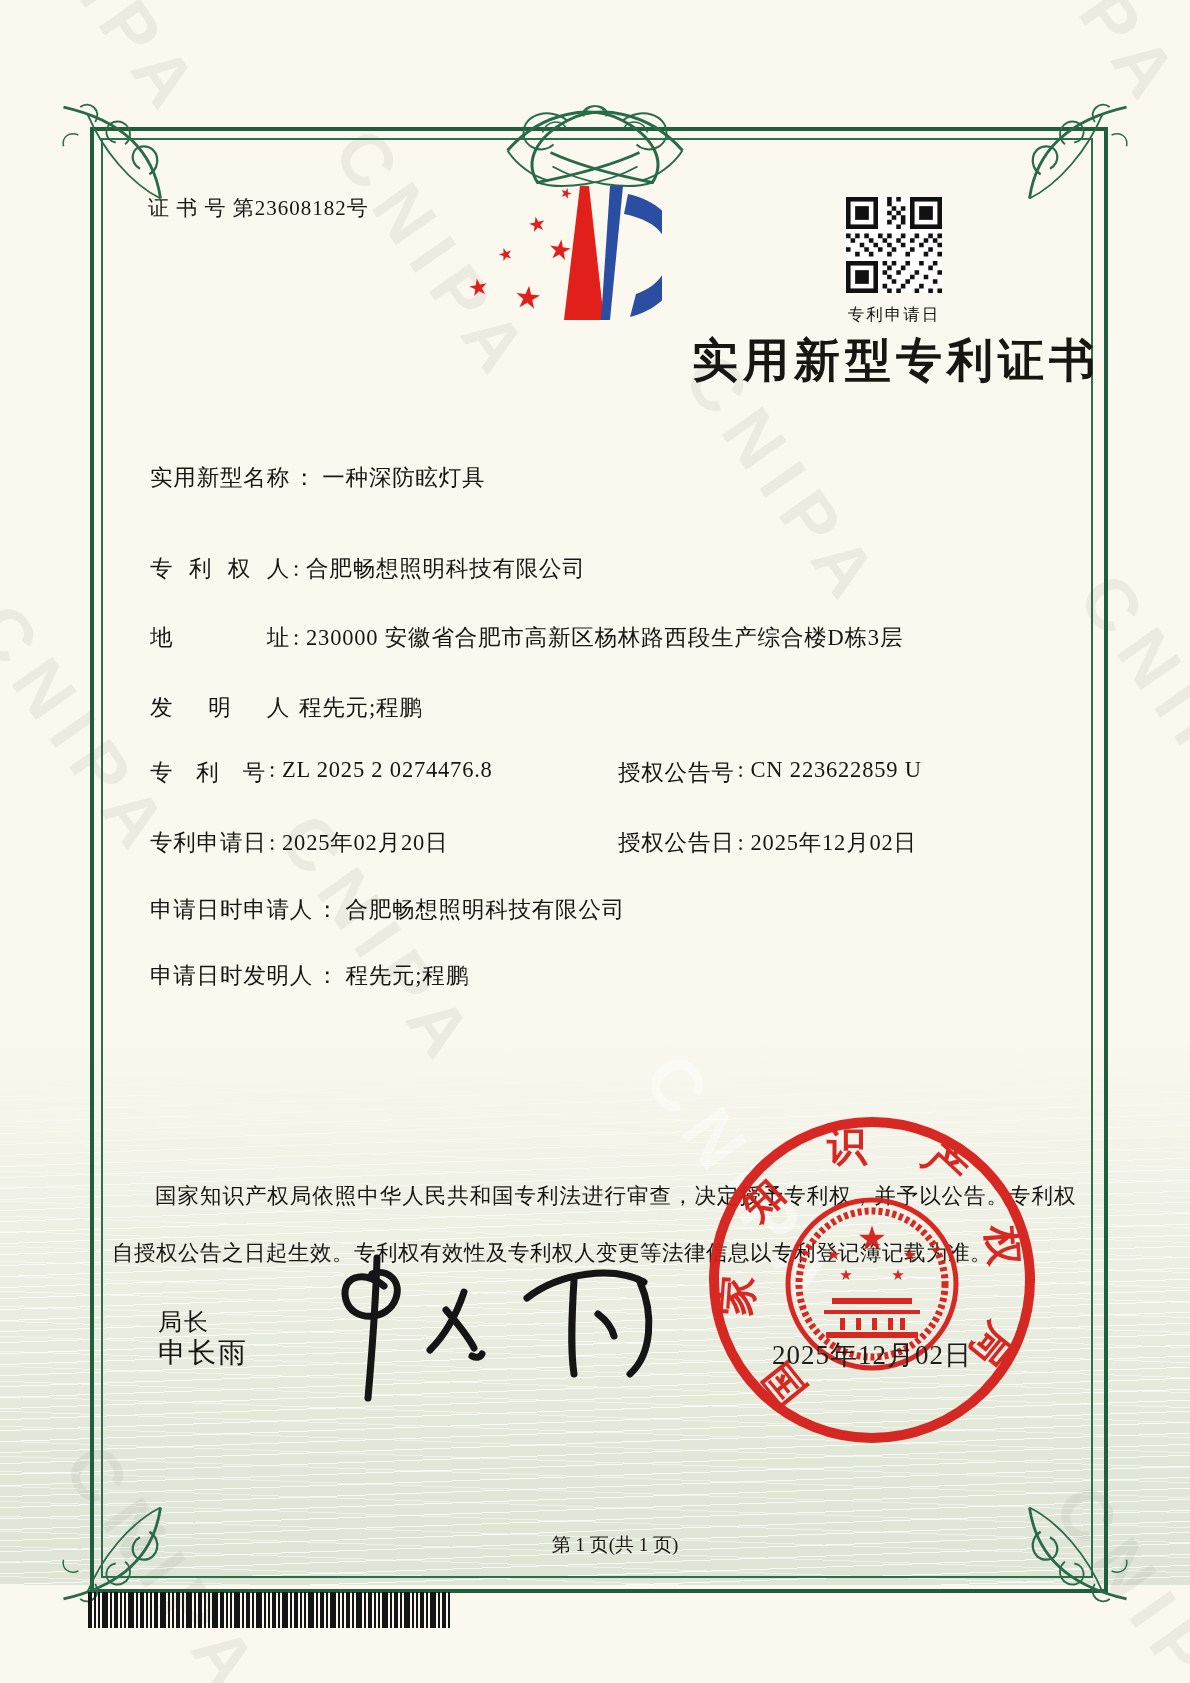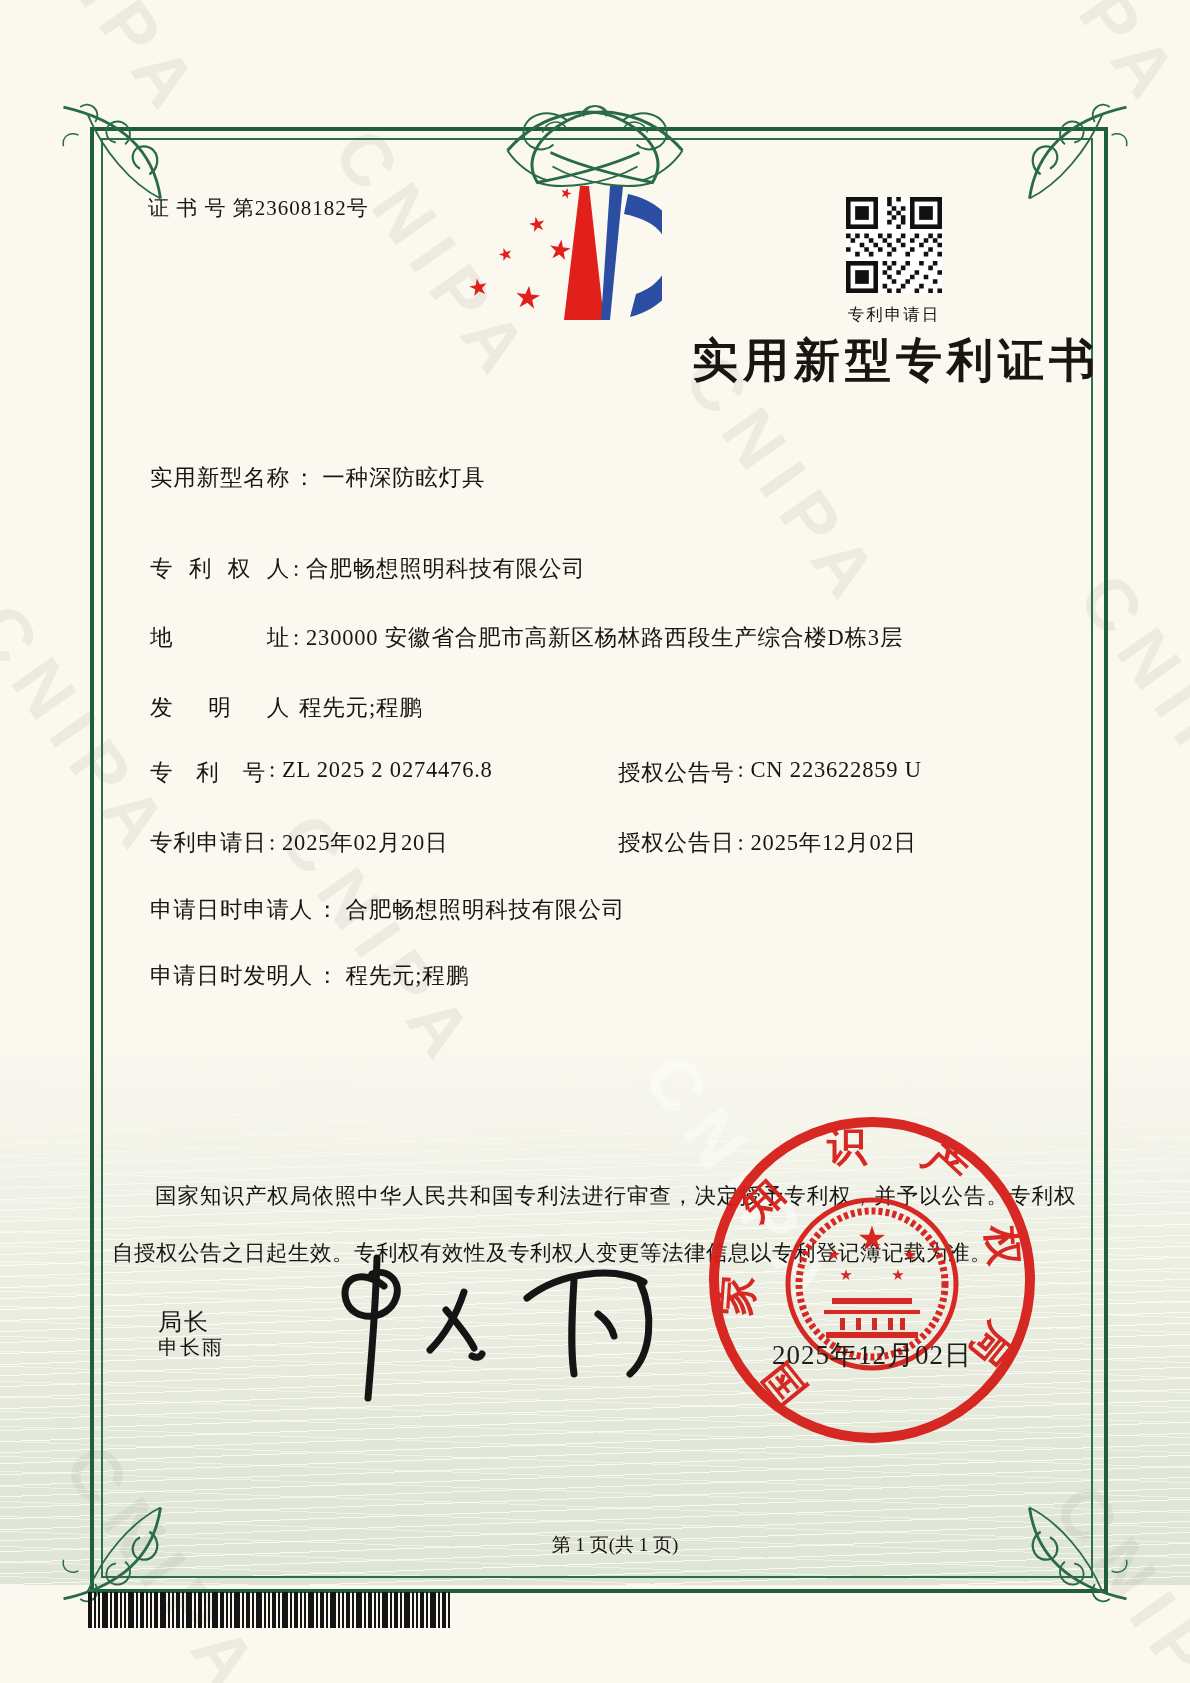--- a/index.html
+++ b/index.html
@@ -42,21 +42,21 @@
   .row .lbl{display:inline-block;text-align:justify;text-align-last:justify;text-justify:inter-character;vertical-align:top;}
   .w6{width:140px}.w5{width:116px}
   .row .col{display:inline-block;margin:0 6px 0 3px;}
   .row2{left:618px;}
   
   .statement{position:absolute;left:112px;top:1146px;width:964px;
     font-size:21.5px;line-height:57px;text-indent:2em;text-align:justify;letter-spacing:.5px;}
   
   .signer-title{position:absolute;left:158px;top:1290px;font-size:24px;
     font-family:"Liberation Sans","DejaVu Sans",sans-serif;letter-spacing:2px;margin-top:16px;}
-  .signer-name{position:absolute;left:158px;top:1334px;font-size:20px;
+  .signer-name{position:absolute;left:158px;top:1334px;font-size:28px;
     font-family:Liberation Mono, monospace;letter-spacing:2px;text-align:center;}
   .signature{position:absolute;left:322px;top:1252px;width:352px;height:150px;}
   
   .seal{position:absolute;left:700px;top:1108px;width:344px;height:344px;opacity:.95;}
   
   .footer-page{position:absolute;left:90px;top:1532px;width:1010px;text-align:center;font-size:19px;margin-left:20px;}
   .barcode{position:absolute;left:88px;top:1592px;width:366px;height:36px;}
   svg{display:block;}
 </style>
 </head>

